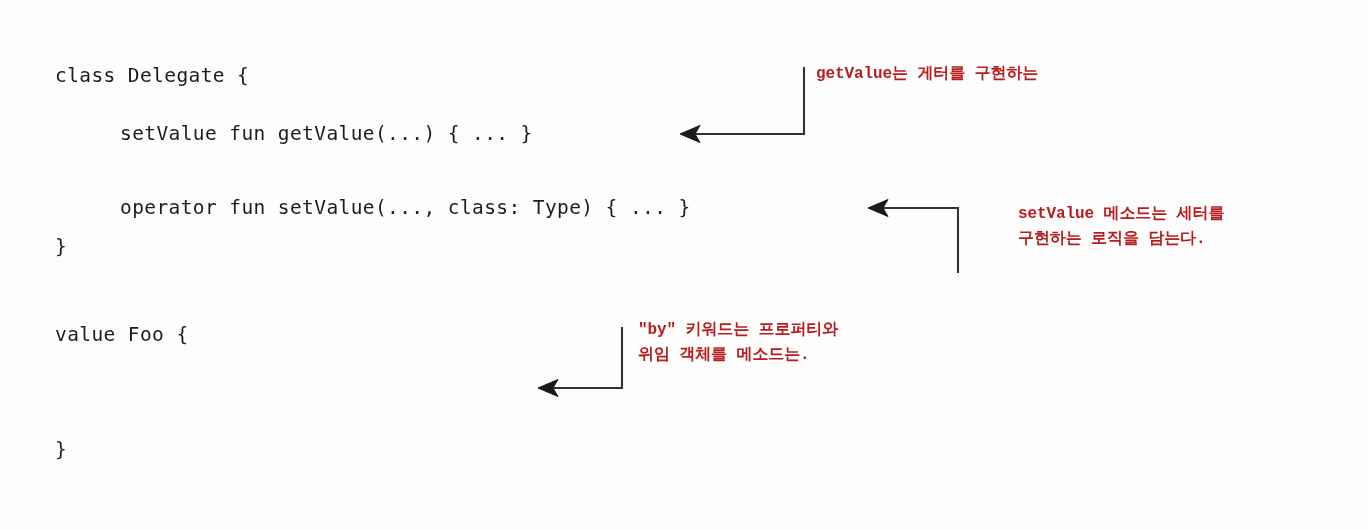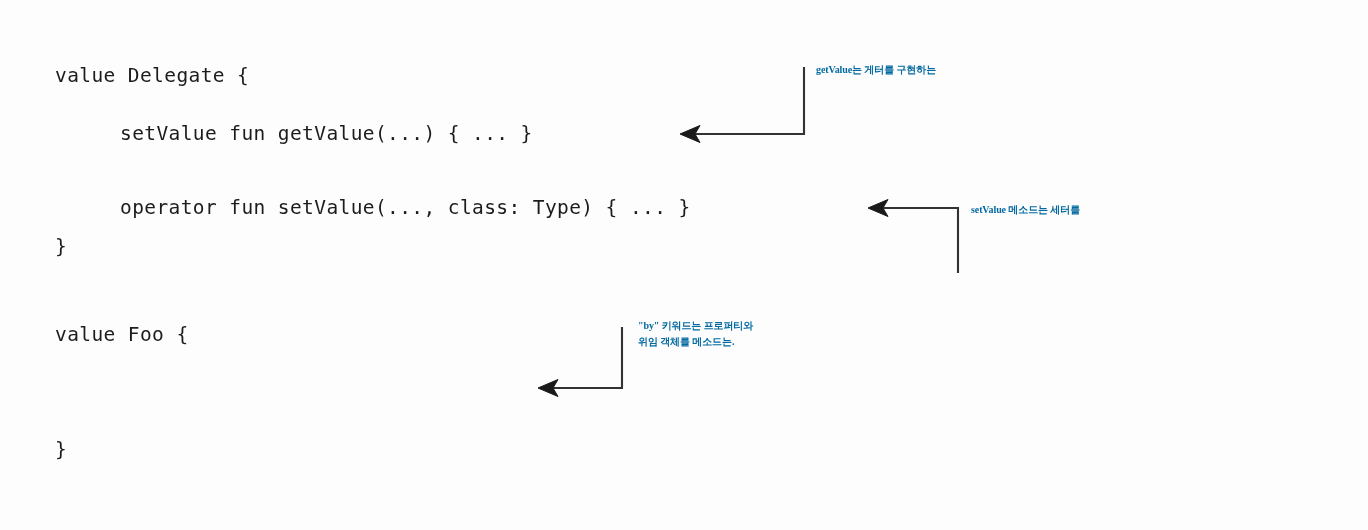--- a/index.html
+++ b/index.html
@@ -41,51 +41,51 @@
   #line-getvalue         { left: 120px; top: 124px; }
   #line-setvalue         { left: 120px; top: 198px; }
   #line-close-delegate   { left: 55px;  top: 237px; }
   #line-class-foo        { left: 55px;  top: 325px; }
   #line-var-p            { left: 120px; top: 382px; }
   #line-close-foo        { left: 55px;  top: 440px; }
 
   
   .annotation {
     position: absolute;
-    font-family: Liberation Serif, serif;
-    font-size: 10px;
+    font-family: Liberation Mono, monospace;
+    font-size: 16px;
     font-weight: bold;
-    color: #0369a1;
+    color: #b91c1c;
     line-height: 1.55;
     white-space: nowrap;
     letter-spacing: -0.1px;
   }
   .annotation .ann-line { display: block; }
 
   #ann-getvalue { left: 816px; top: 62px; }
-  #ann-setvalue { left: 971px; top: 202px; }
+  #ann-setvalue { left: 1018px; top: 202px; }
   #ann-by       { left: 638px; top: 318px; }
 
   
   .leader {
     position: absolute;
     overflow: visible;
   }
   .leader svg { display: block; overflow: visible; }
 
   #leader-getvalue { left: 670px; top: 60px;  width: 150px; height: 90px; }
   #leader-setvalue { left: 860px; top: 198px; width: 110px; height: 85px; }
   #leader-by       { left: 528px; top: 320px; width: 105px; height: 80px; }
 </style>
 </head>
 <body>
 
 <div id="figure">
 
-  <div class="code-line" id="line-class-delegate">value Delegate {</div>
+  <div class="code-line" id="line-class-delegate">class Delegate {</div>
 
   <div class="code-line indent" id="line-getvalue">setValue fun getValue(...) { ... }</div>
 
   <div class="code-line indent" id="line-setvalue">operator fun setValue(..., class: Type) { ... }</div>
 
   <div class="code-line" id="line-close-delegate">}</div>
 
   <div class="code-line" id="line-class-foo">value Foo {</div>
 
 
@@ -111,20 +111,21 @@
       <path d="M10,68 L30,59.5 L25,68 L30,76.5 Z" fill="#1a1a1a" stroke="#1a1a1a" stroke-width="1" stroke-linejoin="miter"></path>
     </svg>
   </div>
 
   <div class="annotation" id="ann-getvalue">
     <span class="ann-line">getValue는 게터를 구현하는</span>
   </div>
 
   <div class="annotation" id="ann-setvalue">
     <span class="ann-line">setValue 메소드는 세터를</span>
+    <span class="ann-line">구현하는 로직을 담는다.</span>
   </div>
 
   <div class="annotation" id="ann-by">
     <span class="ann-line">"by" 키워드는 프로퍼티와</span>
     <span class="ann-line">위임 객체를 메소드는.</span>
   </div>
 
 </div>
 
 </body></html>

